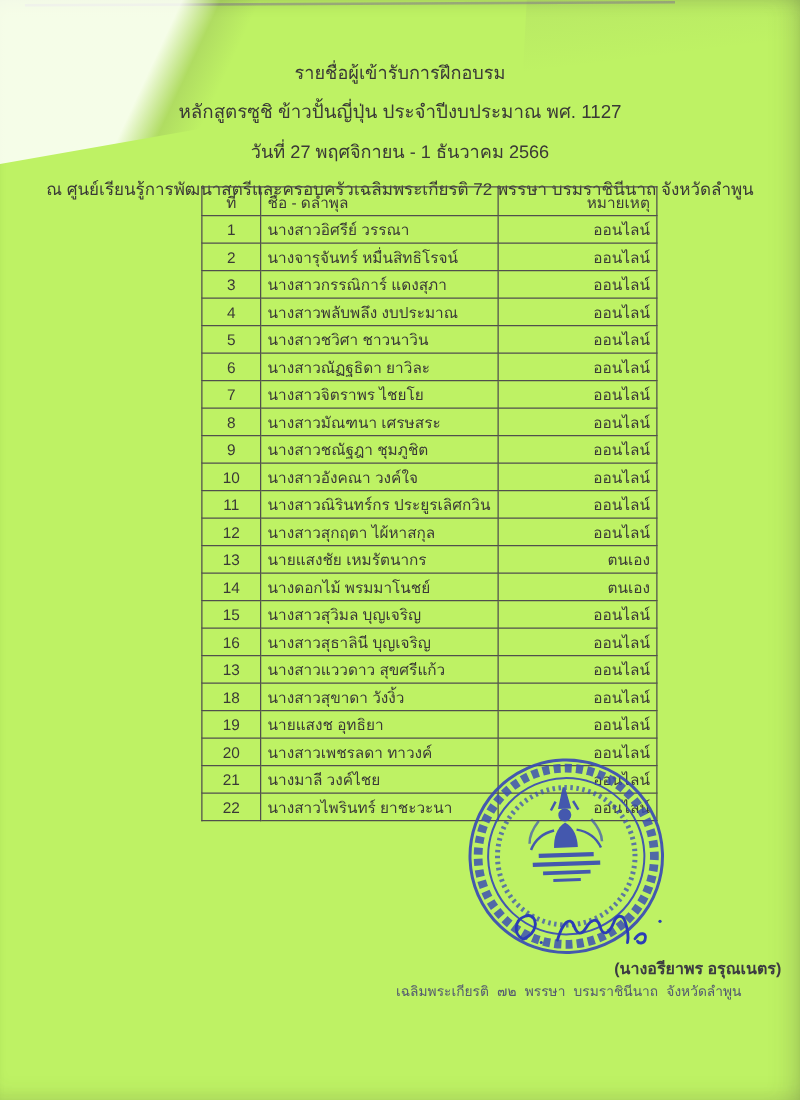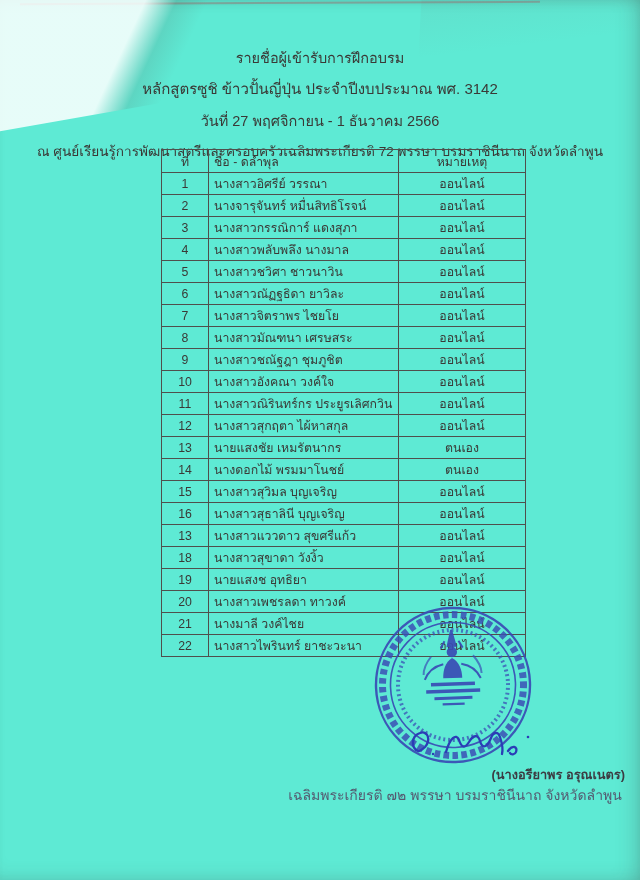--- a/index.html
+++ b/index.html
@@ -1,18 +1,18 @@
 <!DOCTYPE html>
 <html><head>
 <meta charset="utf-8">
 <style>
   html,body { margin:0; padding:0; background:#e4e2de; }
   .page {
     position:relative; width:640px; height:880px; margin:0 auto;
-    background:#5eead4;
+    background:#bef264;
     box-shadow: inset -16px 0 22px -14px rgba(60,58,54,.28),
                 inset 0 -14px 20px -14px rgba(60,58,54,.18),
                 inset 0 10px 14px -10px rgba(60,58,54,.20);
     overflow:hidden;
     font-family:"Liberation Sans", sans-serif;
     color:#3a3936;
   }
   .scan-top-line { position:absolute; top:2px; left:20px; width:520px; height:2px;
     background:#8a8884; opacity:.65; transform:rotate(-.25deg); }
   .fold-crease { position:absolute; top:-70px; left:-60px; width:460px; height:170px;
@@ -28,43 +28,43 @@
   .h3 { font-size:14.5px; margin-bottom:8px; }
   .h4 { font-size:13.6px; }
 
   table.roster { position:absolute; top:149px; left:161px; width:331px;
     border-collapse:collapse; table-layout:fixed; }
   .roster th, .roster td { border:1px solid #504f4c; font-weight:normal;
     font-size:12.3px; padding:0 5px; height:21px; overflow:hidden; white-space:nowrap; }
   .roster thead th { height:22px; }
   .col-no     { width:36px;  text-align:center; }
   .col-name   { width:179px; text-align:left; padding-left:7px; }
-  .col-remark { width:116px; text-align:center; }
+  .col-remark { width:116px; text-align:right; }
 
   .stamp { position:absolute; left:372px; top:604px; width:162px; height:162px;
     opacity:.92; pointer-events:none; }
   .signature { position:absolute; left:398px; top:724px; width:146px; height:44px; }
 
   .sig-block { position:absolute; top:764px; left:285px; width:340px; text-align:center; }
   .sig-name  { font-size:12.8px; font-weight:bold; color:#3c3b42; margin-bottom:2px;text-align:right; }
   .sig-title1{ font-size:12.3px; color:#46454e; line-height:16px; }
-  .sig-title2{ font-size:14px; color:#545a70; line-height:16px; }
+  .sig-title2{ font-size:11px; color:#545a70; line-height:16px;font-family:Liberation Mono, monospace; }
 </style>
 </head>
 <body>
 
 <div class="page">
 
   <div class="scan-top-line"></div>
   <div class="fold-crease"></div>
   <div class="fold-crease2"></div>
 
   <div class="doc-header">
     <div class="h1">รายชื่อผู้เข้ารับการฝึกอบรม</div>
-    <div class="h2">หลักสูตรซูชิ ข้าวปั้นญี่ปุ่น  ประจำปีงบประมาณ พศ. 3142</div>
+    <div class="h2">หลักสูตรซูชิ ข้าวปั้นญี่ปุ่น  ประจำปีงบประมาณ พศ. 1127</div>
     <div class="h3">วันที่ 27 พฤศจิกายน - 1 ธันวาคม 2566</div>
     <div class="h4">ณ ศูนย์เรียนรู้การพัฒนาสตรีและครอบครัวเฉลิมพระเกียรติ 72 พรรษา บรมราชินีนาถ จังหวัดลำพูน</div>
   </div>
 
   <table class="roster">
     <thead>
       <tr>
         <th class="col-no">ที่</th>
         <th class="col-name">ชื่อ - ดลำพุล</th>
         <th class="col-remark">หมายเหตุ</th>
@@ -81,21 +81,21 @@
           <td class="col-name">นางจารุจันทร์  หมื่นสิทธิโรจน์</td>
           <td class="col-remark">ออนไลน์</td>
         </tr>
         <tr>
           <td class="col-no">3</td>
           <td class="col-name">นางสาวกรรณิการ์  แดงสุภา</td>
           <td class="col-remark">ออนไลน์</td>
         </tr>
         <tr>
           <td class="col-no">4</td>
-          <td class="col-name">นางสาวพลับพลึง  นางมาล</td>
+          <td class="col-name">นางสาวพลับพลึง  งบประมาณ</td>
           <td class="col-remark">ออนไลน์</td>
         </tr>
         <tr>
           <td class="col-no">5</td>
           <td class="col-name">นางสาวชวิศา  ชาวนาวิน</td>
           <td class="col-remark">ออนไลน์</td>
         </tr>
         <tr>
           <td class="col-no">6</td>
           <td class="col-name">นางสาวณัฏฐธิดา  ยาวิละ</td>

